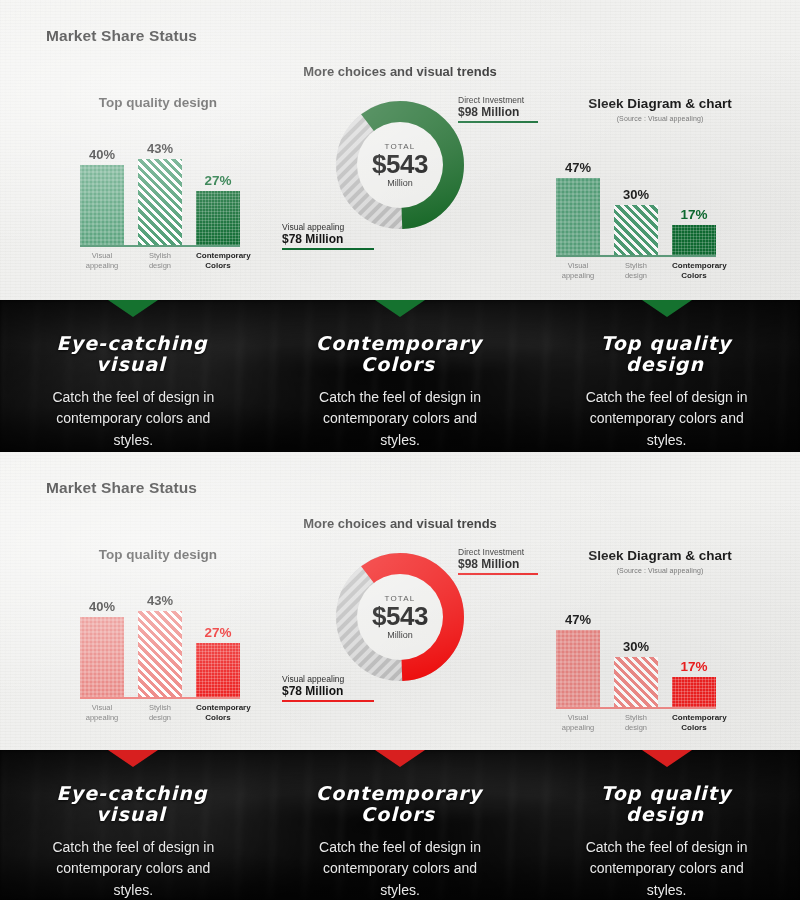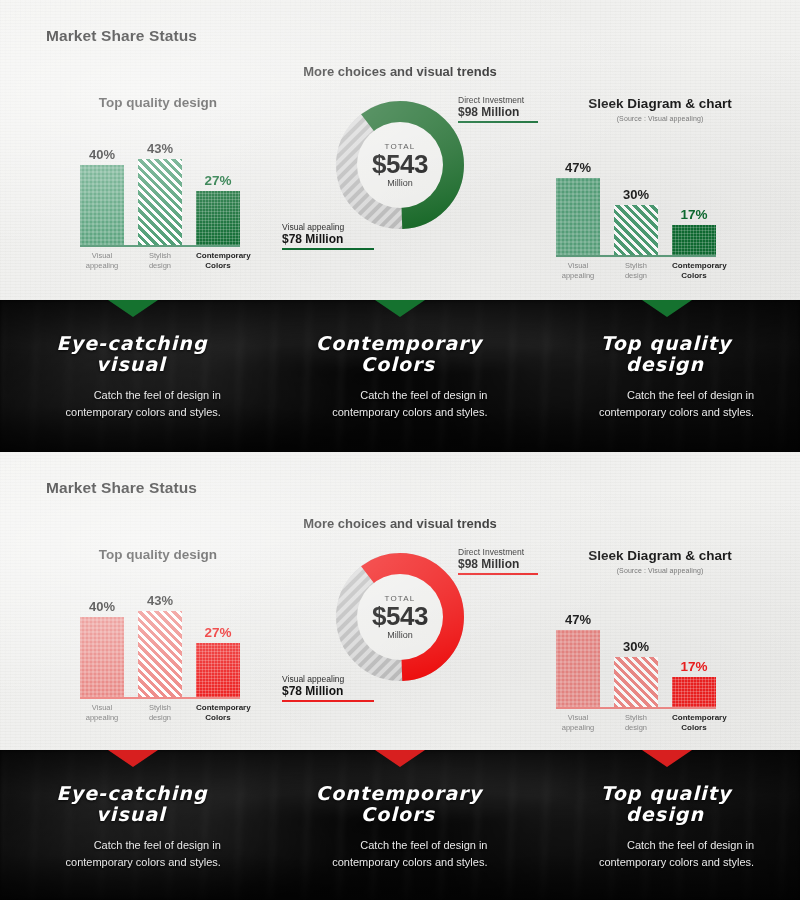--- a/index.html
+++ b/index.html
@@ -60,21 +60,21 @@
   }
   .brush{
     font-family:"DejaVu Sans",sans-serif;
     font-weight:bold;font-style:italic;
     color:#fff;text-align:center;line-height:1.12;
     font-size:19px;letter-spacing:1.1px;
     text-shadow:0 1px 3px rgba(0,0,0,.8);
     transform:skewX(-3deg);
   }
   .body-txt{
-    color:#e9e9e9;text-align:right;font-size:11px;line-height:1.55;
+    color:#e9e9e9;text-align:center;font-size:14px;line-height:1.55;
     text-shadow:0 1px 2px rgba(0,0,0,.8);
   }
 
   
   .mss{position:absolute;font-size:15.5px;font-weight:bold;color:#1c1c1c;letter-spacing:.1px;}
   .sec-title{position:absolute;font-size:13.5px;font-weight:bold;color:#1c1c1c;text-align:center;}
   .mid-title{position:absolute;font-size:13px;font-weight:bold;color:#1c1c1c;text-align:center;}
   .src{position:absolute;font-size:7px;color:#7a7a7a;text-align:center;letter-spacing:.1px;}
 
   

